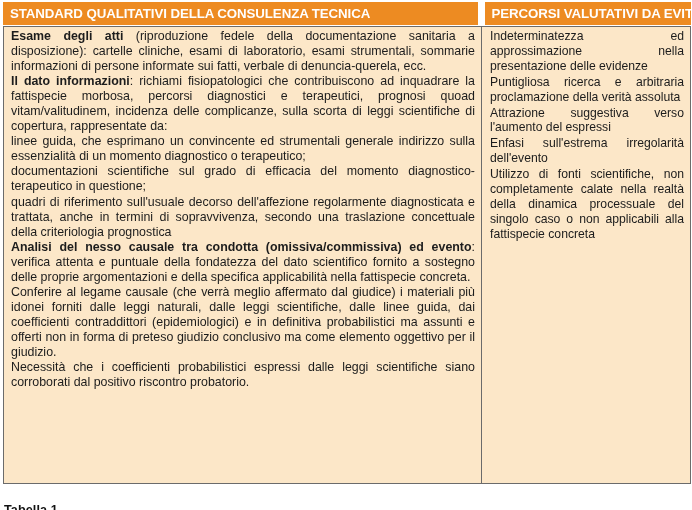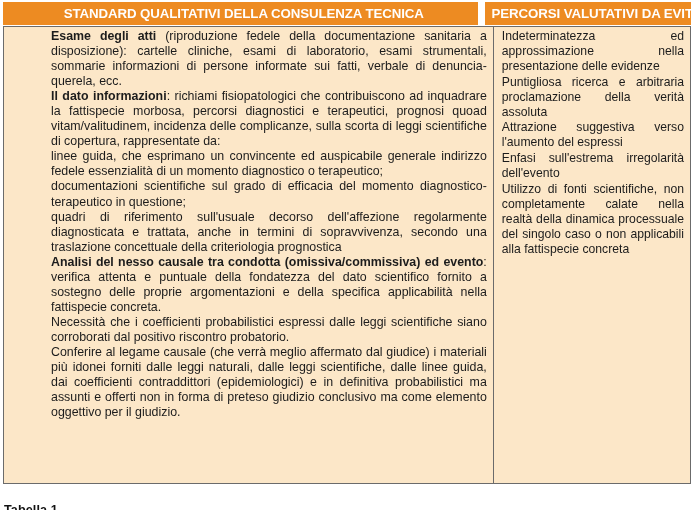--- a/index.html
+++ b/index.html
@@ -35,35 +35,34 @@
     color: #ffffff;
     font-size: 13.3px;
     font-weight: bold;
     letter-spacing: -0.1px;
     line-height: 23px;
     padding-left: 7px;
     box-sizing: border-box;
     overflow: hidden;
     white-space: nowrap;
   }
-  .header-cell.left  { width: 478px; text-align: center; }
+  .header-cell.left  { width: 478px; }
   .header-cell.spacer{ width: 2px; background: #ffffff; }
   .header-cell.right { width: 208px; }
 
   
   .table-body {
     display: flex;
     width: 688px;
     margin-left: 1px;
     margin-top: 1px;
     height: 458px;
     box-sizing: border-box;
     border: 1px solid #6b6b6b;
     background: #FCE7C8;
-    padding-left: 40px;
   }
   .col {
     box-sizing: border-box;
     background: #FCE7C8;
     overflow: hidden;
   }
   .col.left {
     width: 478px;
     border-right: 1px solid #6b6b6b;
     padding: 2px 6px 0 7px;
@@ -116,36 +115,36 @@
   <div class="table-body">
 
     <div class="col left">
       <p class="para">
         <span class="lead">Esame degli atti</span><span> (riproduzione fedele della documentazione sanitaria a disposizione): cartelle cliniche, esami di laboratorio, esami strumentali, sommarie informazioni di persone informate sui fatti, verbale di denuncia-querela, ecc.</span>
       </p>
       <p class="para">
         <span class="lead">Il dato informazioni</span><span>: richiami fisiopatologici che contribuiscono ad inquadrare la fattispecie morbosa, percorsi diagnostici e terapeutici, prognosi quoad vitam/valitudinem, incidenza delle complicanze, sulla scorta di leggi scientifiche di copertura, rappresentate da:</span>
       </p>
       <p class="para">
-        <span>linee guida, che esprimano un convincente ed auspicabile generale indirizzo fedele essenzialità di un momento diagnostico o terapeutico;</span>
+        <span>linee guida, che esprimano un convincente ed strumentali generale indirizzo sulla essenzialità di un momento diagnostico o terapeutico;</span>
       </p>
       <p class="para">
         <span>documentazioni scientifiche sul grado di efficacia del momento diagnostico-terapeutico in questione;</span>
       </p>
       <p class="para">
         <span>quadri di riferimento sull'usuale decorso dell'affezione regolarmente diagnosticata e trattata, anche in termini di sopravvivenza, secondo una traslazione concettuale della criteriologia prognostica</span>
       </p>
       <p class="para">
         <span class="lead">Analisi del nesso causale tra condotta (omissiva/commissiva) ed evento</span><span>: verifica attenta e puntuale della fondatezza del dato scientifico fornito a sostegno delle proprie argomentazioni e della specifica applicabilità nella fattispecie concreta.</span>
       </p>
       <p class="para">
-        <span>Necessità che i coefficienti probabilistici espressi dalle leggi scientifiche siano corroborati dal positivo riscontro probatorio.</span>
+        <span>Conferire al legame causale (che verrà meglio affermato dal giudice) i materiali più idonei forniti dalle leggi naturali, dalle leggi scientifiche, dalle linee guida, dai coefficienti contraddittori (epidemiologici) e in definitiva probabilistici ma assunti e offerti non in forma di preteso giudizio conclusivo ma come elemento oggettivo per il giudizio.</span>
       </p>
       <p class="para">
-        <span>Conferire al legame causale (che verrà meglio affermato dal giudice) i materiali più idonei forniti dalle leggi naturali, dalle leggi scientifiche, dalle linee guida, dai coefficienti contraddittori (epidemiologici) e in definitiva probabilistici ma assunti e offerti non in forma di preteso giudizio conclusivo ma come elemento oggettivo per il giudizio.</span>
+        <span>Necessità che i coefficienti probabilistici espressi dalle leggi scientifiche siano corroborati dal positivo riscontro probatorio.</span>
       </p>
     </div>
 
     <div class="col right">
       <p class="para">Indeterminatezza ed approssimazione nella presentazione delle evidenze</p>
       <p class="para gap-before">Puntigliosa ricerca e arbitraria proclamazione della verità assoluta</p>
       <p class="para gap-before">Attrazione suggestiva verso l'aumento del espressi</p>
       <p class="para gap-before">Enfasi sull'estrema irregolarità dell'evento</p>
       <p class="para gap-before">Utilizzo di fonti scientifiche, non completamente calate nella realtà della dinamica processuale del singolo caso o non applicabili alla fattispecie concreta</p>
     </div>

